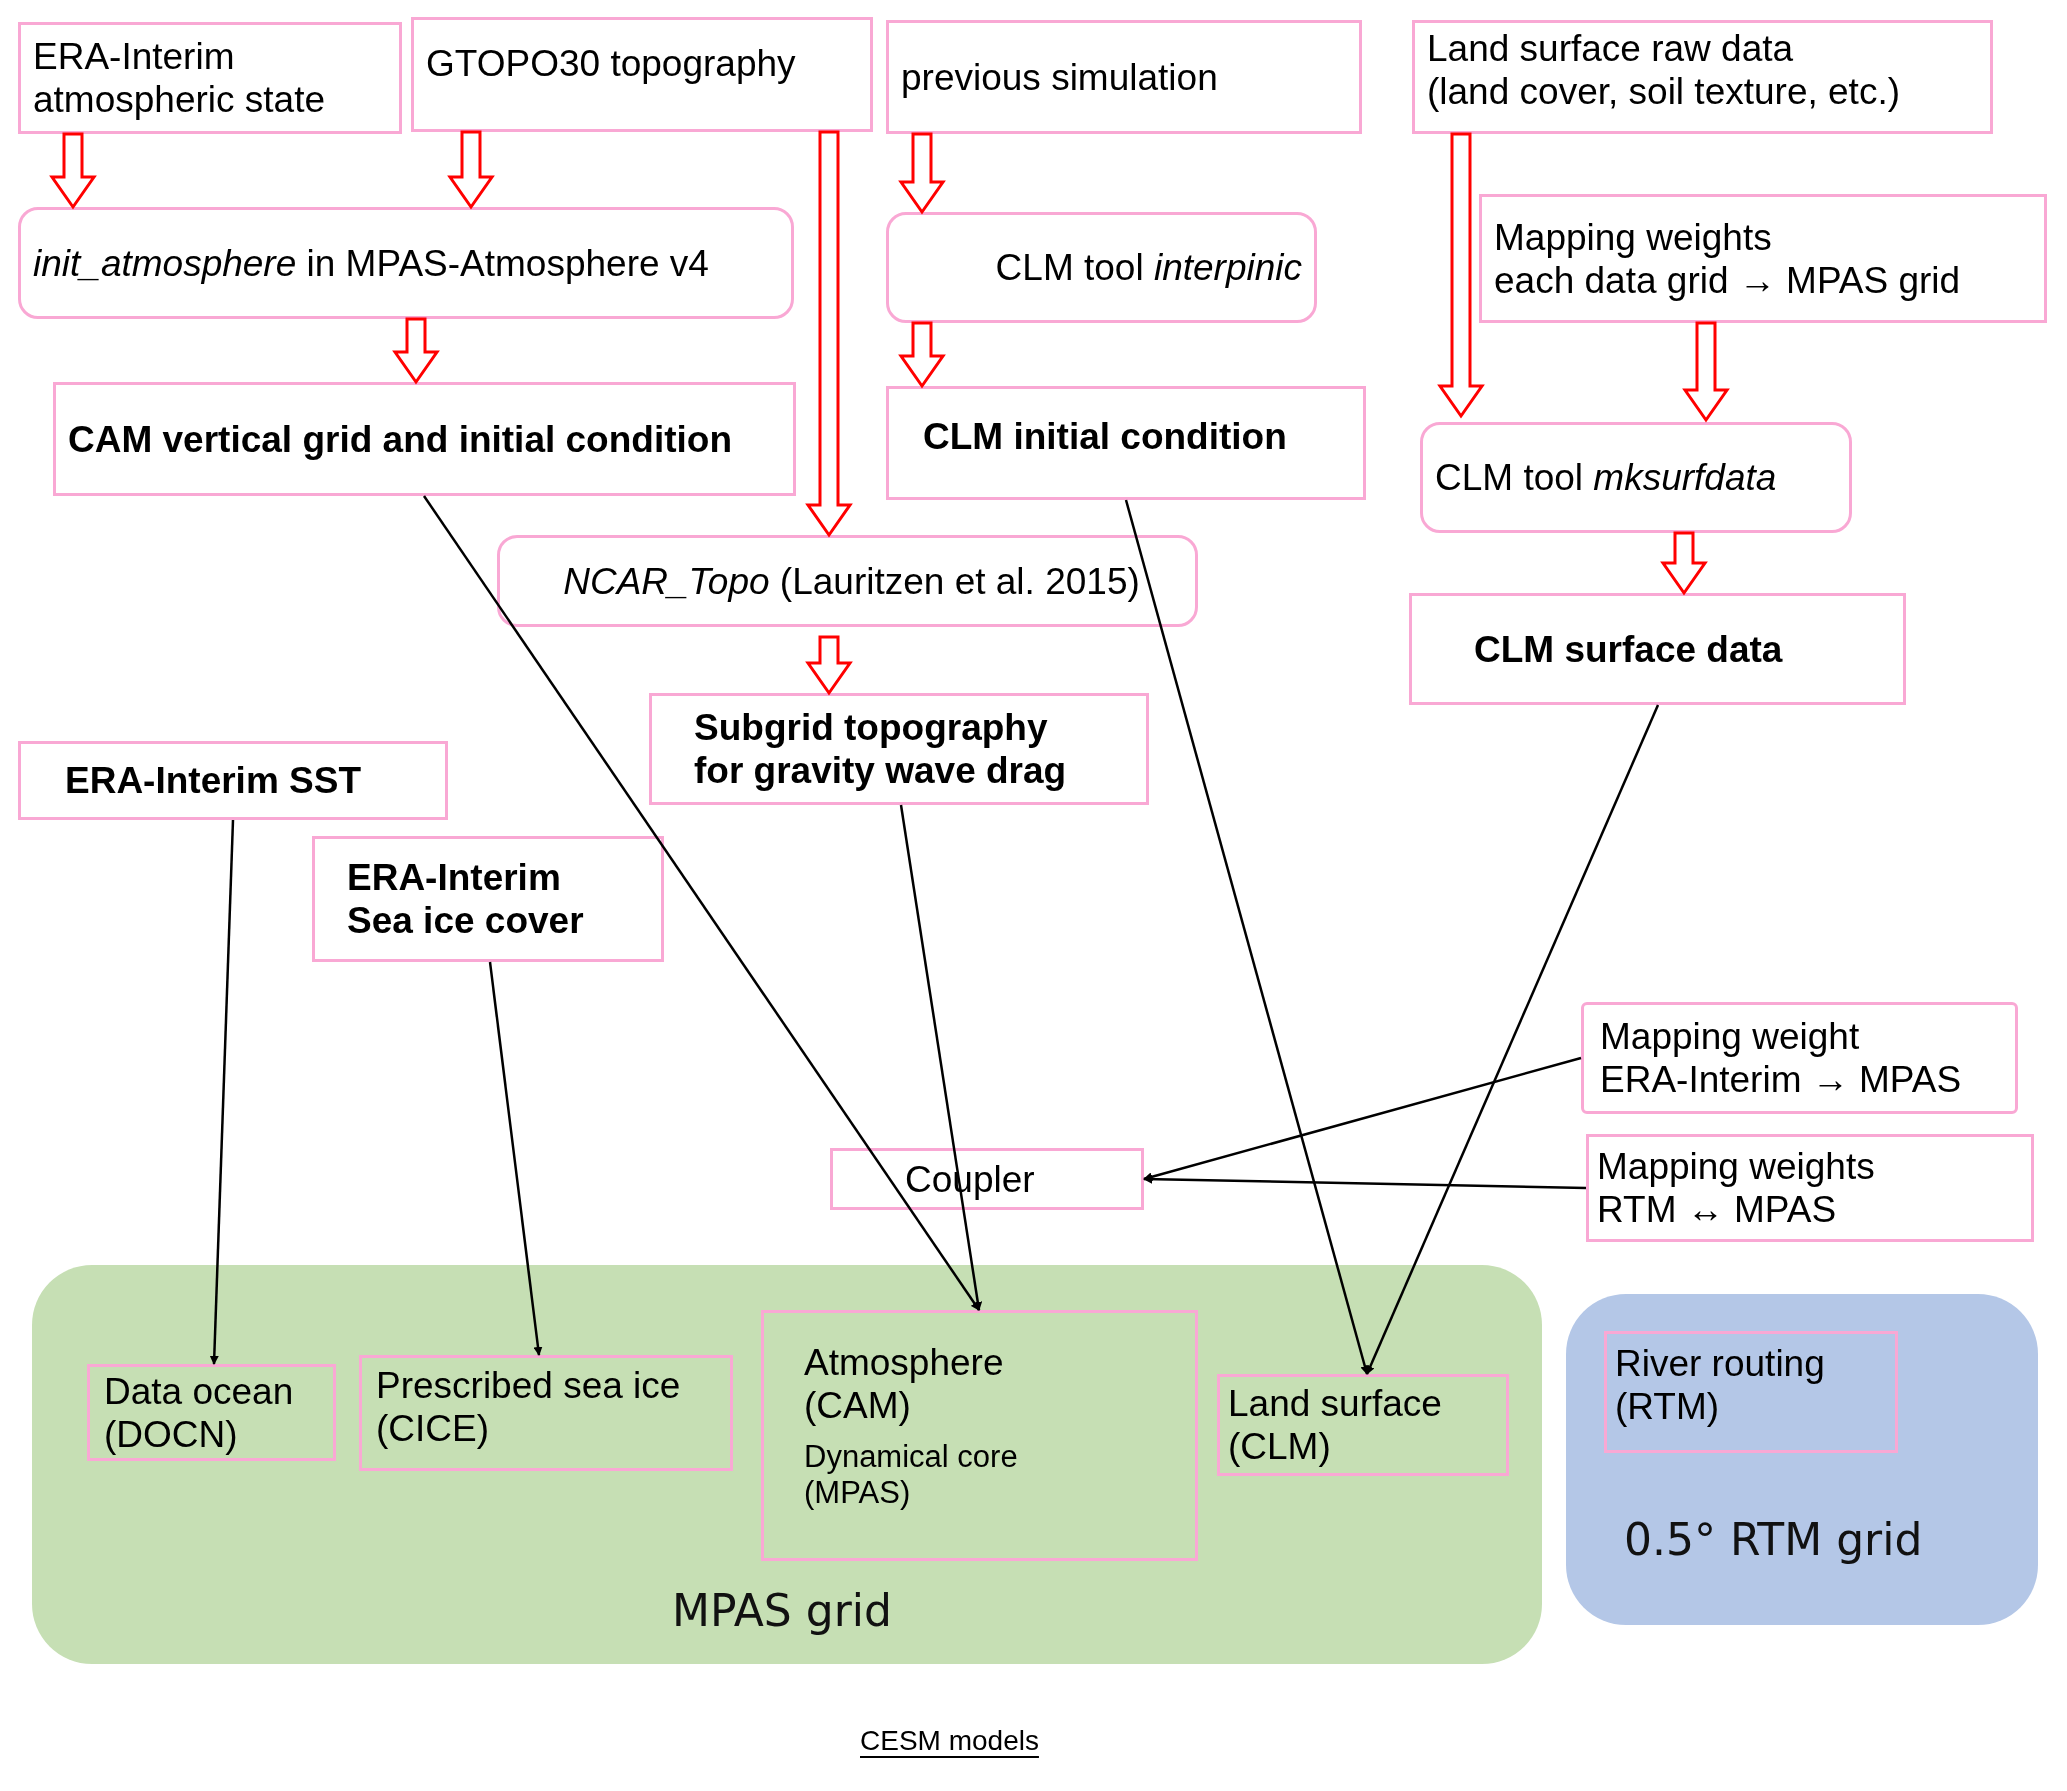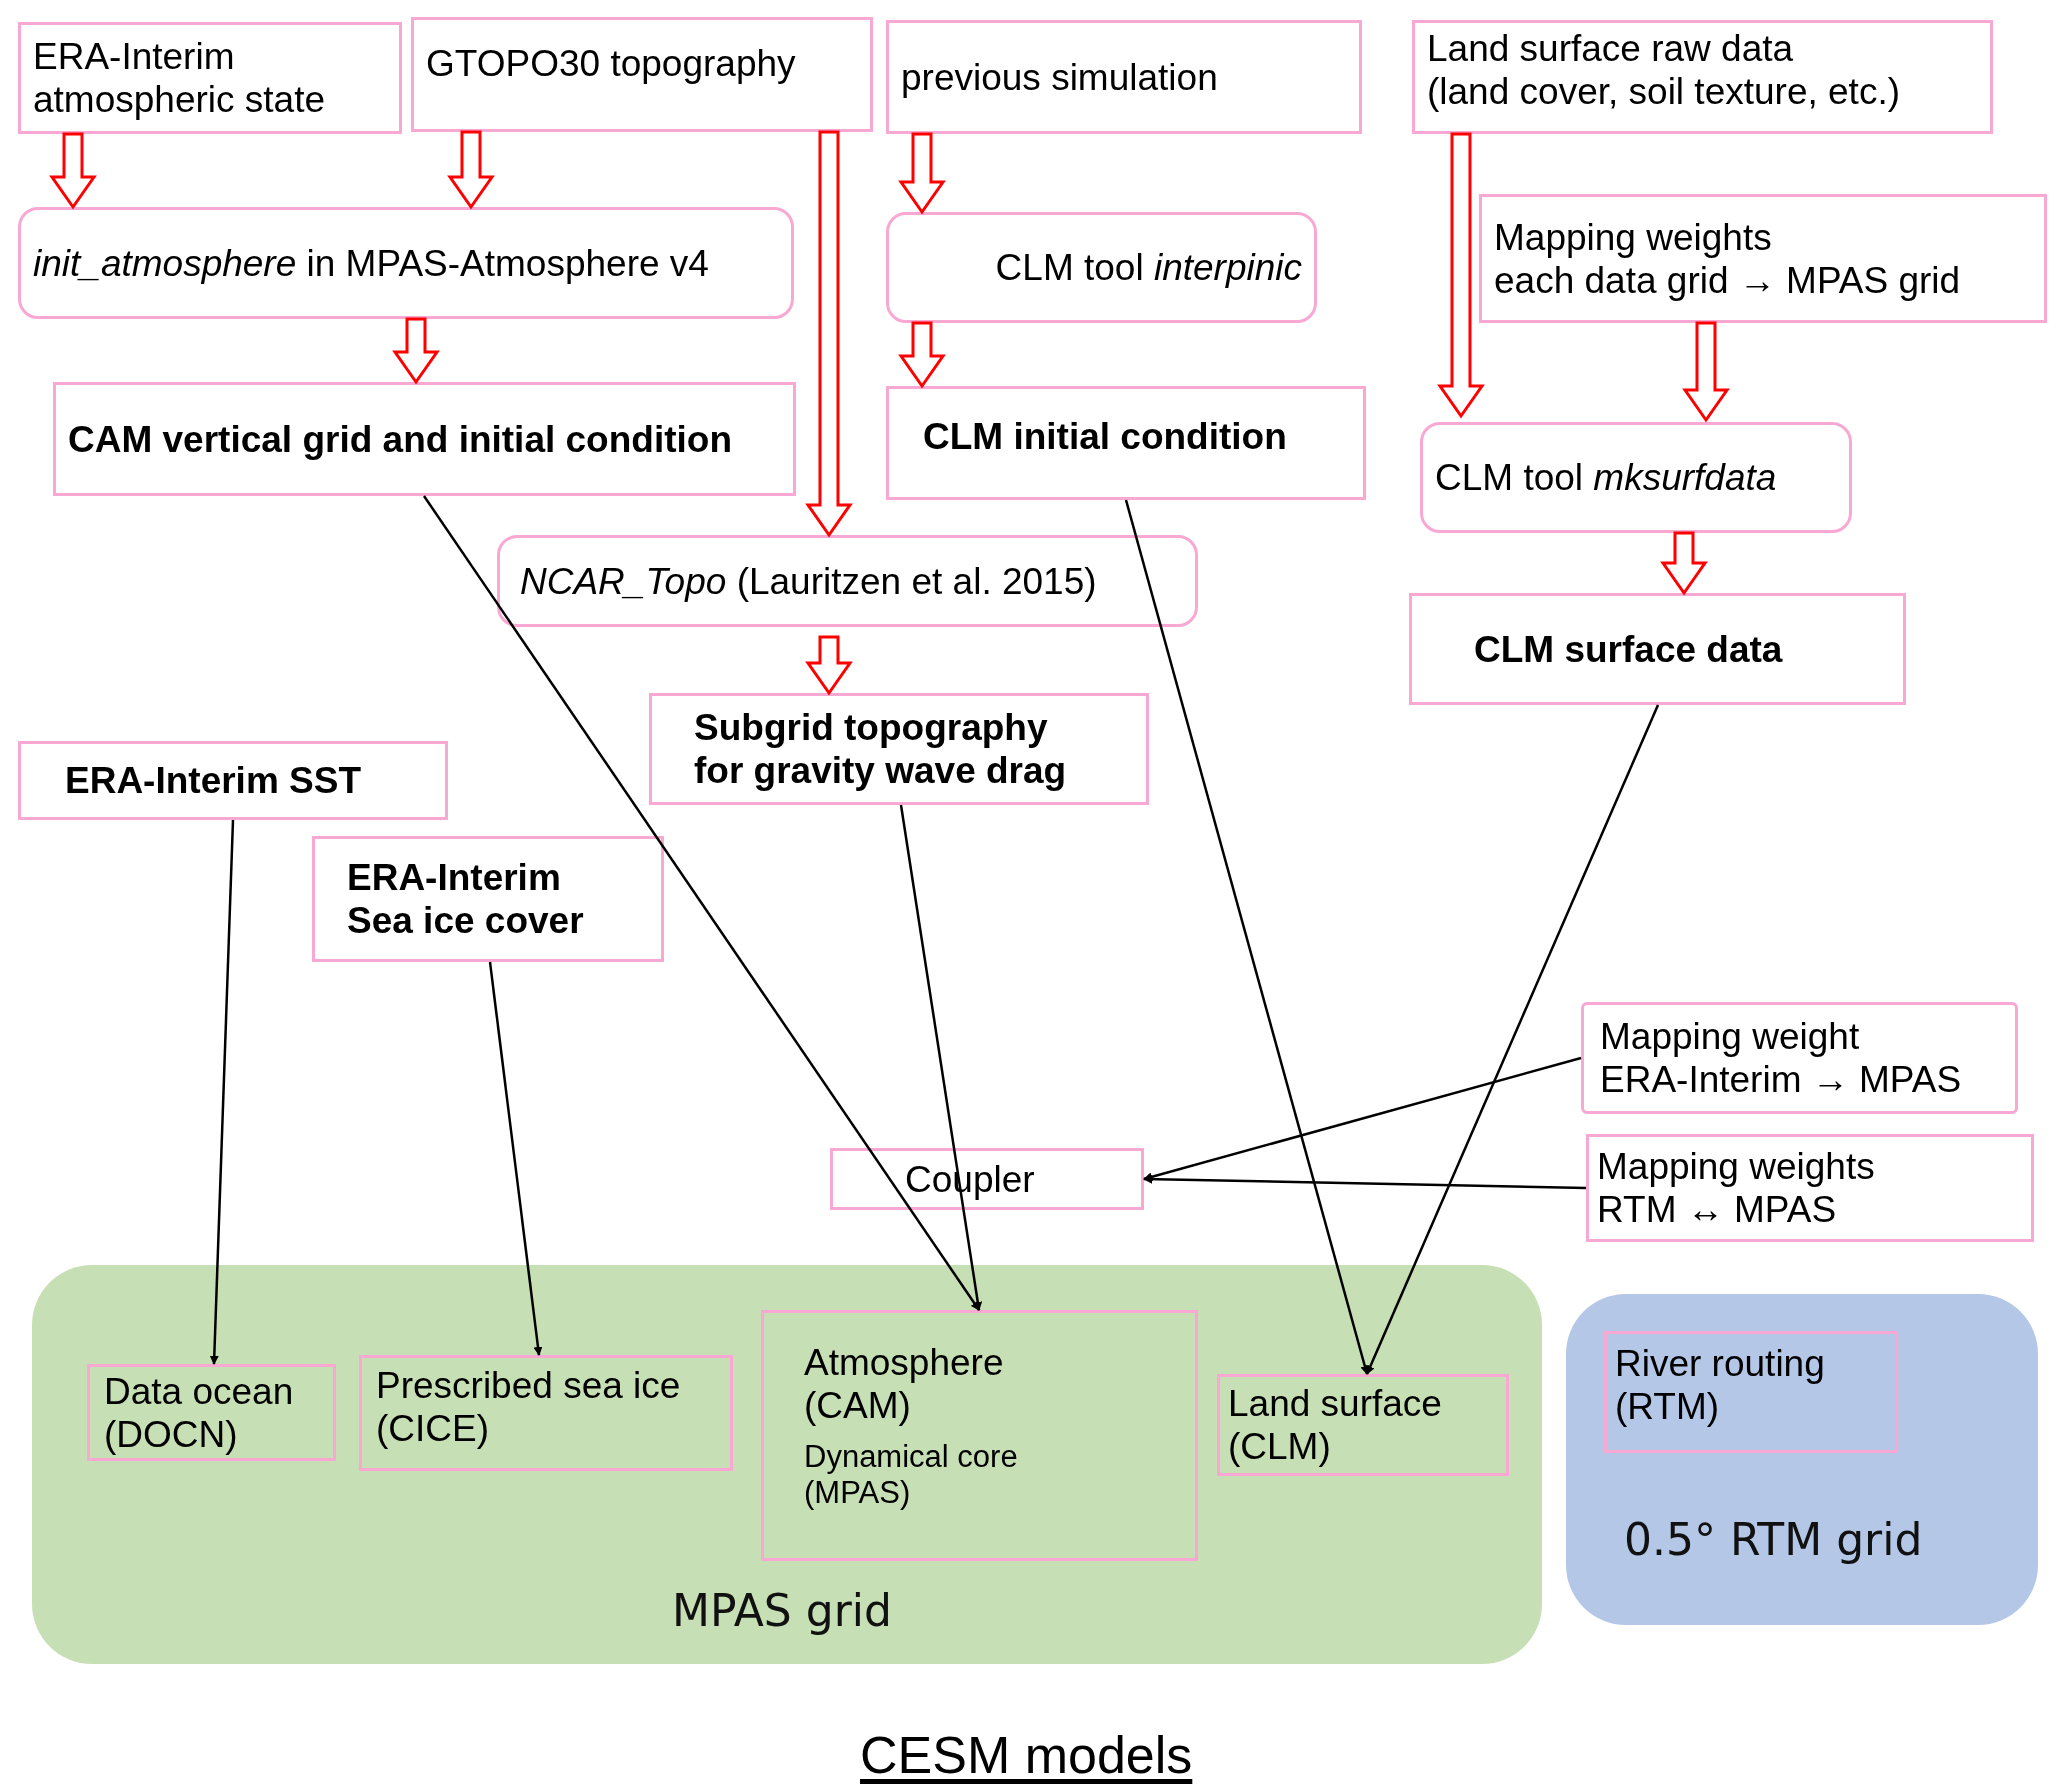--- a/index.html
+++ b/index.html
@@ -11,21 +11,21 @@
   .panel-label { position:absolute; font-family:"DejaVu Sans", sans-serif; font-size:44px; color:#111; }
   .box { position:absolute; box-sizing:border-box; border:3px solid #f9a8d4; background:#fff;
          font-size:37px; line-height:43px; padding:8px 12px; display:flex; flex-direction:column; justify-content:center; }
   .box.rounded { border-radius:20px; }
   .box.clear { background:transparent; }
   .box.bold { font-weight:bold; }
   .box.top { justify-content:flex-start; }
   .small { font-size:31px; line-height:36px; margin-top:12px; }
   em, i { font-style:italic; }
   svg.overlay { position:absolute; left:0; top:0; pointer-events:none; }
-  .caption { position:absolute; font-size:52px; text-decoration:underline; text-underline-offset:6px; }
+  .caption { position:absolute; font-size:28px; text-decoration:underline; text-underline-offset:6px; }
 </style>
 </head>
 <body>
 
 <div class="panel panel-green" style="left:32px;top:1265px;width:1510px;height:399px;">
   <div class="panel-label" style="left:640px;top:320px;">MPAS grid</div>
 </div>
 <div class="panel panel-blue" style="left:1566px;top:1294px;width:472px;height:331px;">
   <div class="panel-label" style="left:58px;top:220px;">0.5° RTM grid</div>
 </div>
@@ -58,21 +58,21 @@
 
 <div class="box bold" style="left:53px;top:382px;width:743px;height:114px;">
   <span>CAM vertical grid and initial condition</span>
 </div>
 <div class="box bold" style="left:886px;top:386px;width:480px;height:114px;padding-left:34px;padding-bottom:22px;">
   <span>CLM initial condition</span>
 </div>
 <div class="box rounded" style="left:1420px;top:422px;width:432px;height:111px;">
   <span><span>CLM tool </span><i>mksurfdata</i></span>
 </div>
-<div class="box rounded" style="left:497px;top:535px;width:701px;height:92px;padding-left:20px;">
+<div class="box rounded" style="left:497px;top:535px;width:701px;height:92px;padding-left:20px;text-align:center;">
   <span><i>NCAR_Topo</i><span> (Lauritzen et al. 2015)</span></span>
 </div>
 <div class="box bold" style="left:1409px;top:593px;width:497px;height:112px;padding-left:62px;">
   <span>CLM surface data</span>
 </div>
 <div class="box bold" style="left:649px;top:693px;width:500px;height:112px;padding-left:42px;">
   <span>Subgrid topography</span>
   <span>for gravity wave drag</span>
 </div>
 <div class="box bold" style="left:18px;top:741px;width:430px;height:79px;padding-left:44px;">

